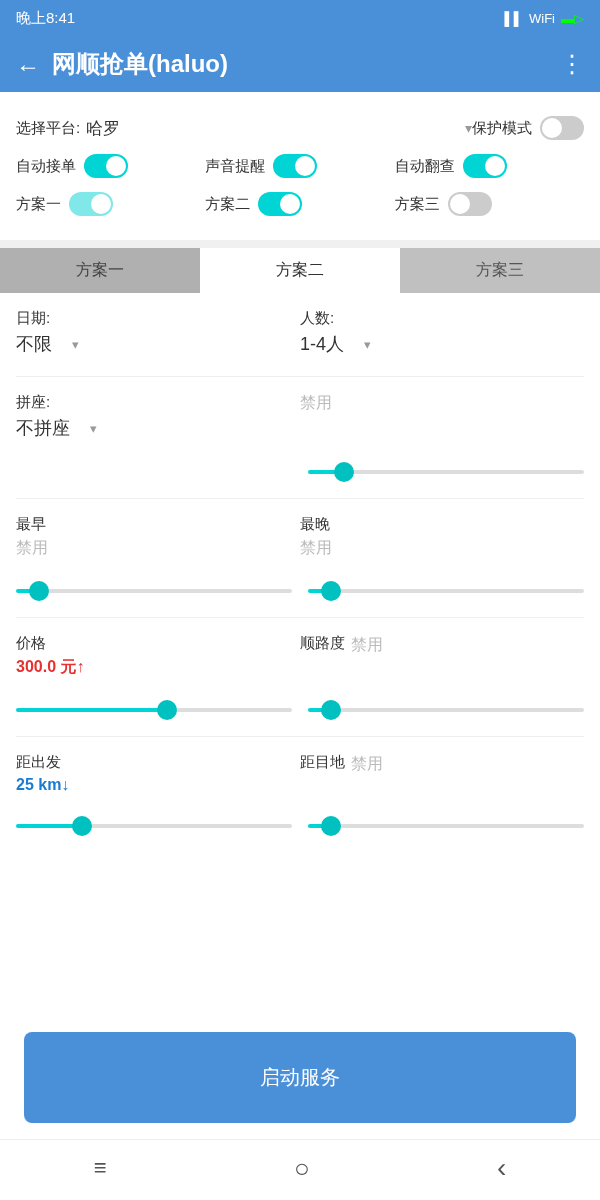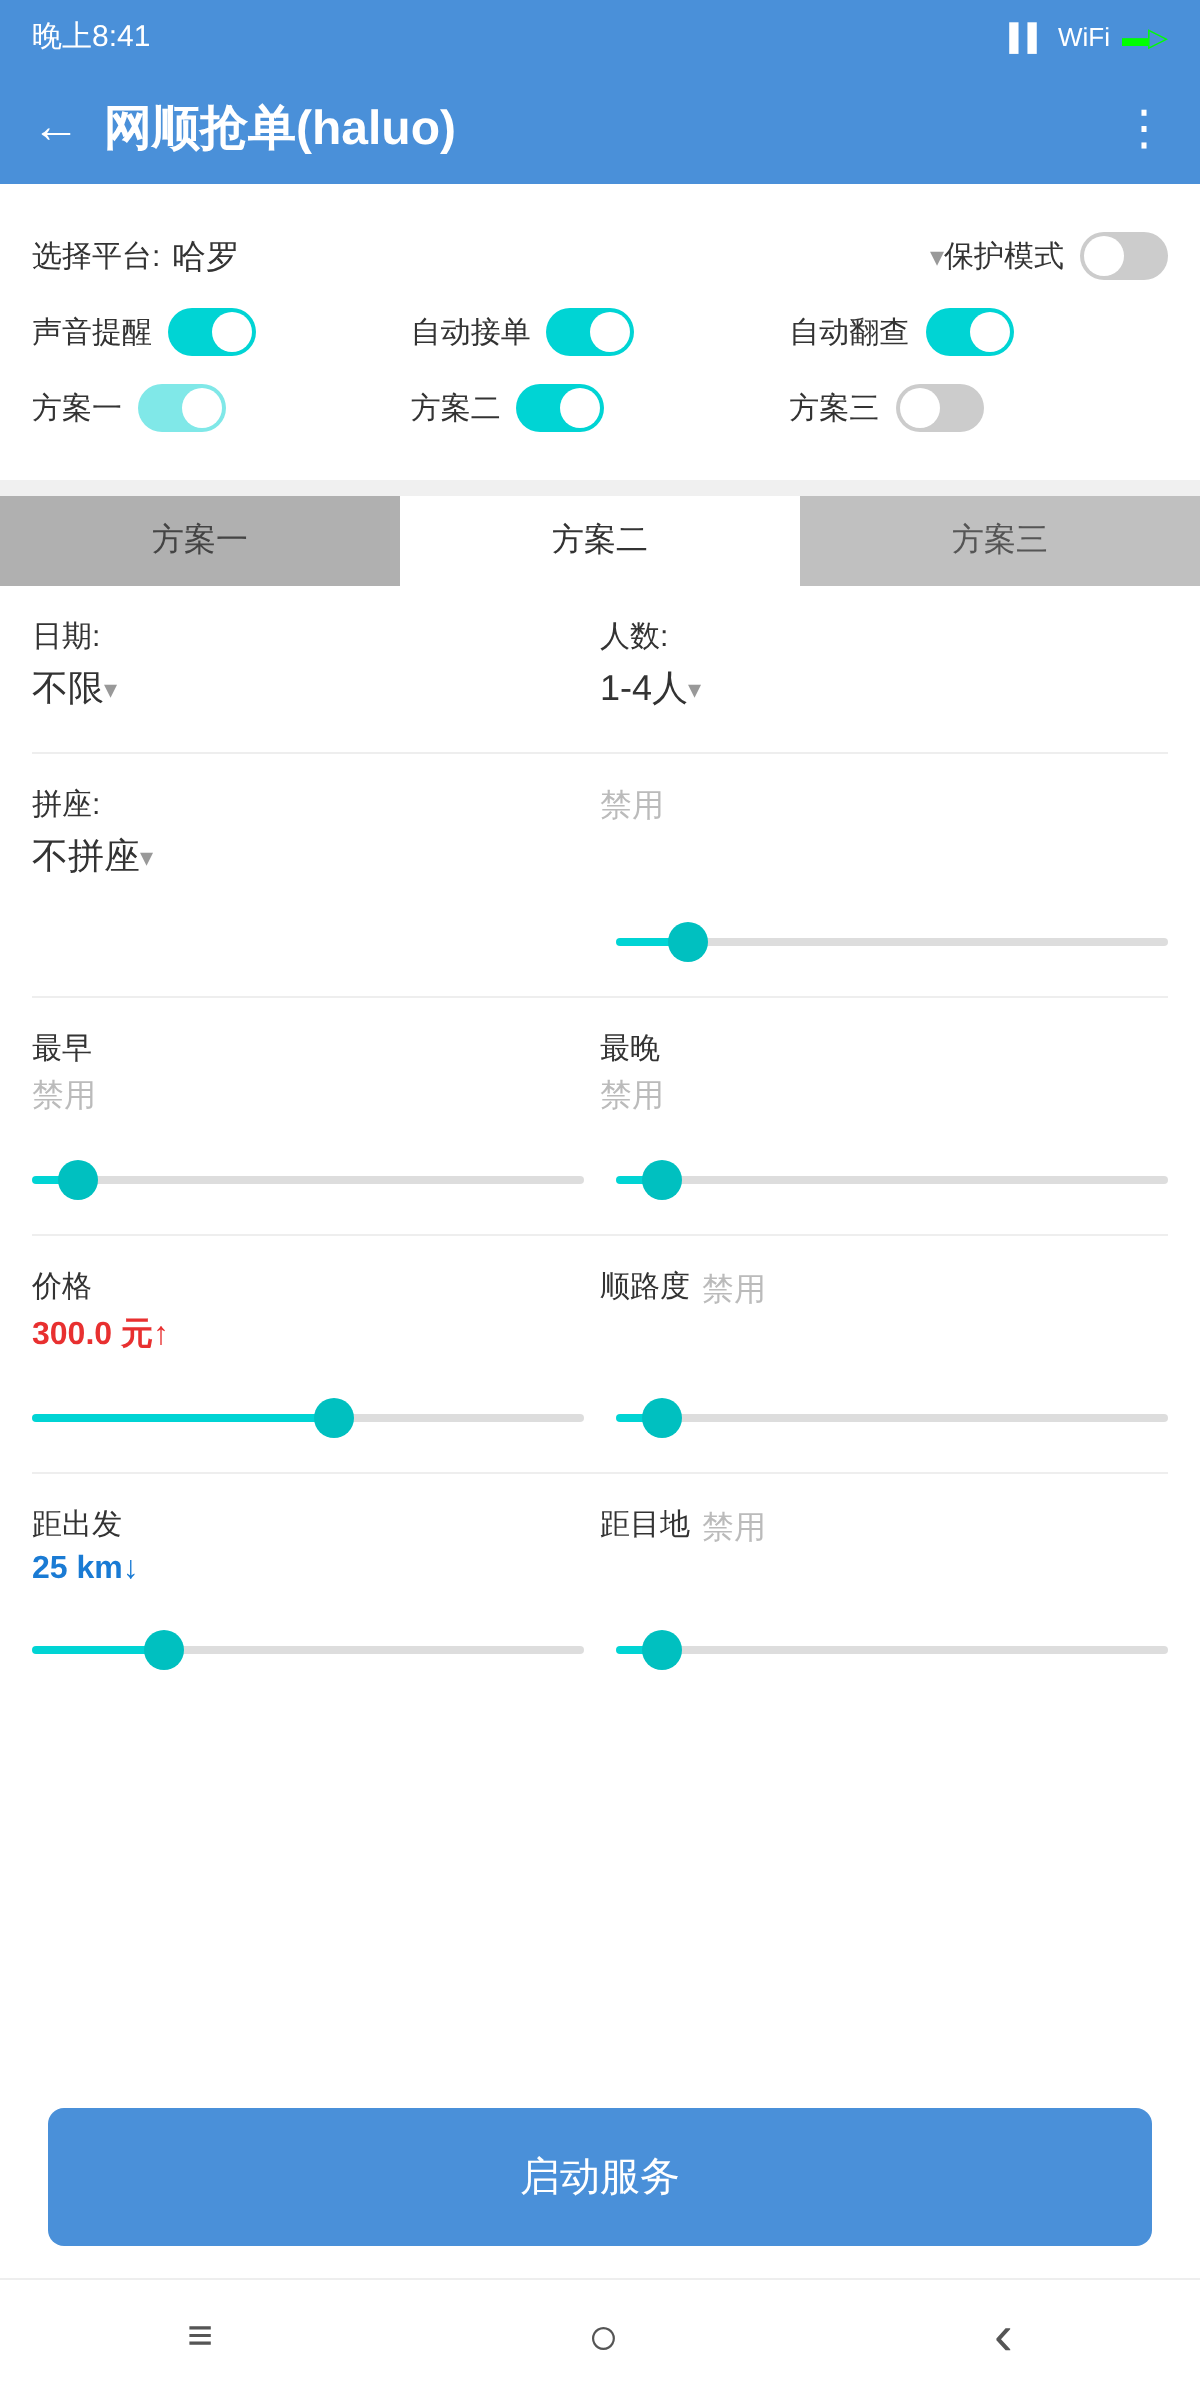--- a/index.html
+++ b/index.html
@@ -193,21 +193,21 @@
       font-size: 16px;
       color: #bbb;
     }
     .field-arrow {
       color: #999;
       font-size: 13px;
     }
     .field-value-row {
       display: flex;
       align-items: center;
-      gap: 0;
+      gap: 20px;
     }
 
     
     .slider-container {
       margin-top: 6px;
     }
     .slider {
       -webkit-appearance: none;
       appearance: none;
       width: 100%;
@@ -248,21 +248,21 @@
     .start-btn-area {
       background: white;
       padding: 16px 24px;
     }
     .start-btn {
       width: 100%;
       background: #4a90d9;
       color: white;
       border: none;
       border-radius: 8px;
-      padding: 21px;
+      padding: 32px;
       font-size: 20px;
       cursor: pointer;
       font-weight: 500;
     }
 
     
     .bottom-nav {
       background: white;
       display: flex;
       justify-content: space-around;
@@ -304,27 +304,27 @@
       <span class="platform-arrow">▾</span>
     </div>
     <span class="protect-label">保护模式</span>
     <div class="toggle toggle-off">
       <div class="toggle-slider"></div>
     </div>
   </div>
 
   <div class="settings-row">
     <div class="row-item">
+      <span class="row-item-label">自动接单</span>
+      <div class="toggle toggle-on">
+        <div class="toggle-slider"></div>
+      </div>
+    </div>
+    <div class="row-item">
       <span class="row-item-label">声音提醒</span>
-      <div class="toggle toggle-on">
-        <div class="toggle-slider"></div>
-      </div>
-    </div>
-    <div class="row-item">
-      <span class="row-item-label">自动接单</span>
       <div class="toggle toggle-on">
         <div class="toggle-slider"></div>
       </div>
     </div>
     <div class="row-item">
       <span class="row-item-label">自动翻查</span>
       <div class="toggle toggle-on">
         <div class="toggle-slider"></div>
       </div>
     </div>

